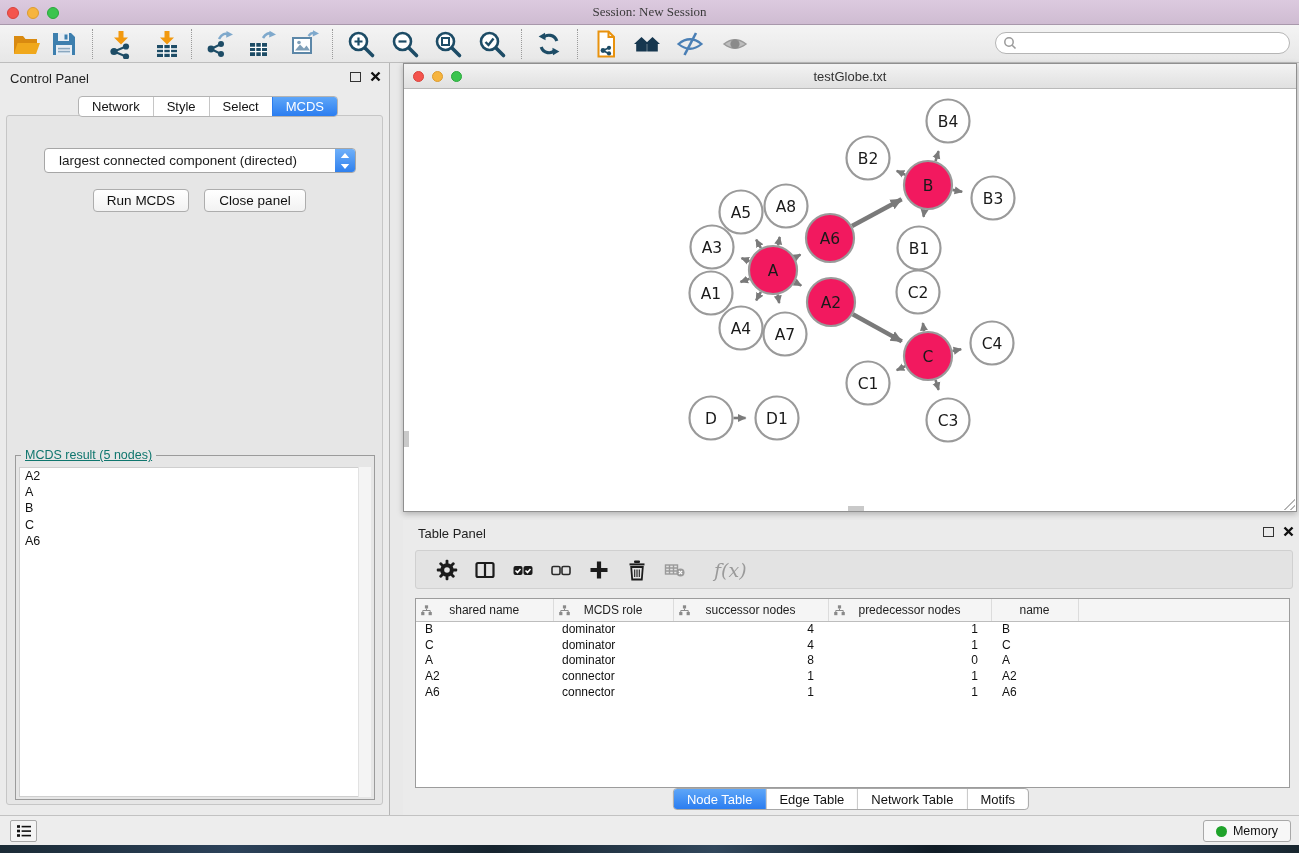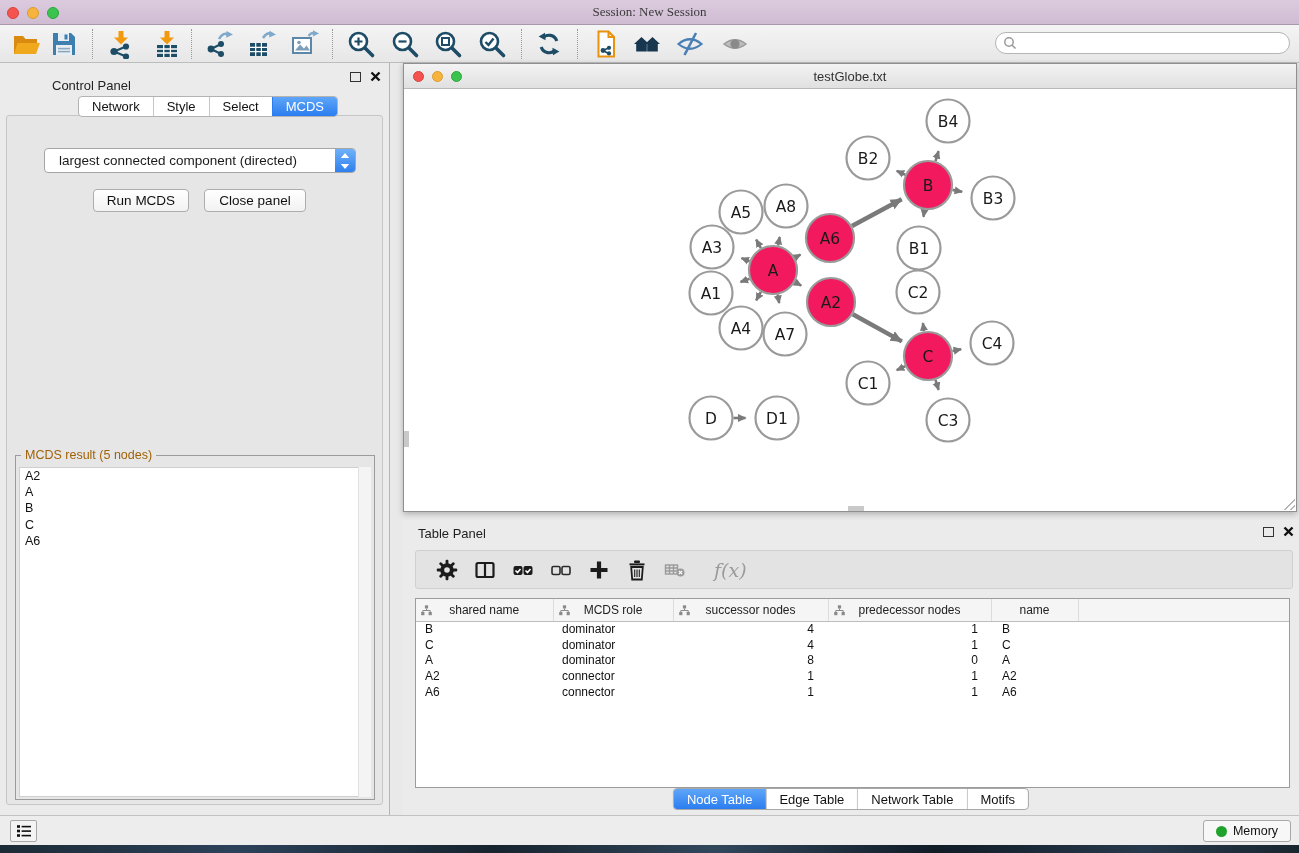--- a/index.html
+++ b/index.html
@@ -22,21 +22,21 @@
     background:linear-gradient(#f4f4f4,#e7e7e7); border-bottom:1px solid #bdbdbd; }
   .tbi { position:absolute; top:2px; width:34px; height:34px; display:flex; align-items:center; justify-content:center; }
   .tsep { position:absolute; top:4px; width:0; height:30px; border-left:1px dotted #9a9a9a; }
   #search-box { position:absolute; left:995px; top:7px; width:295px; height:22px; background:#fff;
     border:1px solid #b5b5b5; border-radius:11px; display:flex; align-items:center; padding-left:7px; }
   #search-box input { border:none; outline:none; background:transparent; flex:1; font-size:12.5px; font-family:"Liberation Sans",sans-serif; height:18px; }
 
   
   #control-panel { position:absolute; left:0; top:63px; width:390px; height:752px;
     background:#ebebeb; border-right:1px solid #b5b5b5; }
-  #cp-header { position:absolute; left:0; top:0; width:100%; height:30px; display:flex; align-items:flex-end;margin-left:42px; }
+  #cp-header { position:absolute; left:0; top:0; width:100%; height:30px; display:flex; align-items:center; }
   #cp-title { margin-left:10px; font-size:13px; color:#222; }
   .panel-ctrls { position:absolute; right:8px; top:8px; display:flex; gap:9px; align-items:center; }
   .float-ic { width:11px; height:10px; border:1.5px solid #333; display:inline-block; }
   #cp-content { position:absolute; left:6px; right:6px; top:52px; bottom:10px;
     background:#e6e6e6; border:1px solid #c6c6c6; border-radius:3px; }
   .seg { position:absolute; display:flex; height:21px; background:#fff; border:1px solid #b3b3b3;
     border-radius:4px; overflow:hidden; font-size:13px; z-index:5; }
   .seg > div { display:flex; align-items:center; padding:0 13px; border-left:1px solid #c6c6c6; cursor:default; color:#111; }
   .seg > div:first-child { border-left:none; }
   .seg > div.sel { background:linear-gradient(#5ea6f8,#2b7df0); color:#fff; border-left-color:#2b7df0; }
@@ -45,21 +45,21 @@
   #criterion { position:absolute; left:37px; top:32px; width:312px; height:25px; background:#fff;
     border:1px solid #a6a6a6; border-radius:4px; display:flex; align-items:center; font-size:13.5px; }
   #criterion .val { padding-left:14px; flex:1; }
   #criterion .stepper { width:20px; height:23px; border-radius:0 3px 3px 0;
     background:linear-gradient(#6fb0f9,#2f80ee); display:flex; align-items:center; justify-content:center; }
   .btn { position:absolute; top:73px; height:23px; background:linear-gradient(#ffffff,#f2f2f2);
     border:1px solid #adadad; border-radius:4px; font-size:13.5px; display:flex; align-items:center; justify-content:center; color:#111; }
   #run-btn { left:86px; width:96px; }
   #close-btn { left:197px; width:102px; }
   #mcds-group { position:absolute; left:8px; right:7px; top:339px; bottom:4px; border:1px solid #9b9b9b; }
-  #mcds-legend { position:absolute; left:5px; top:-8px; background:#e6e6e6; padding:0 4px; font-size:12.5px; color:#a16207; }
+  #mcds-legend { position:absolute; left:5px; top:-8px; background:#e6e6e6; padding:0 4px; font-size:12.5px; color:#0f766e;text-decoration:underline; }
   #mcds-list { position:absolute; left:3px; right:3px; top:11px; bottom:2px; background:#fff; border:1px solid #cfcfcf; overflow:hidden; }
   #mcds-scroll { position:absolute; right:0; top:0; bottom:0; width:13px; background:#f4f4f4; border-left:1px solid #e2e2e2; }
   .mcds-item { font-size:12.5px; line-height:16.2px; padding-left:5px; color:#111; }
 
   
   #right { position:absolute; left:390px; top:63px; width:909px; height:752px; background:#e9e9e9; }
 
   
   #net-window { position:absolute; left:13px; top:0; width:894px; height:449px;
     background:#fff; border:1px solid #8f8f8f; box-shadow:0 2px 6px rgba(0,0,0,.25); }

